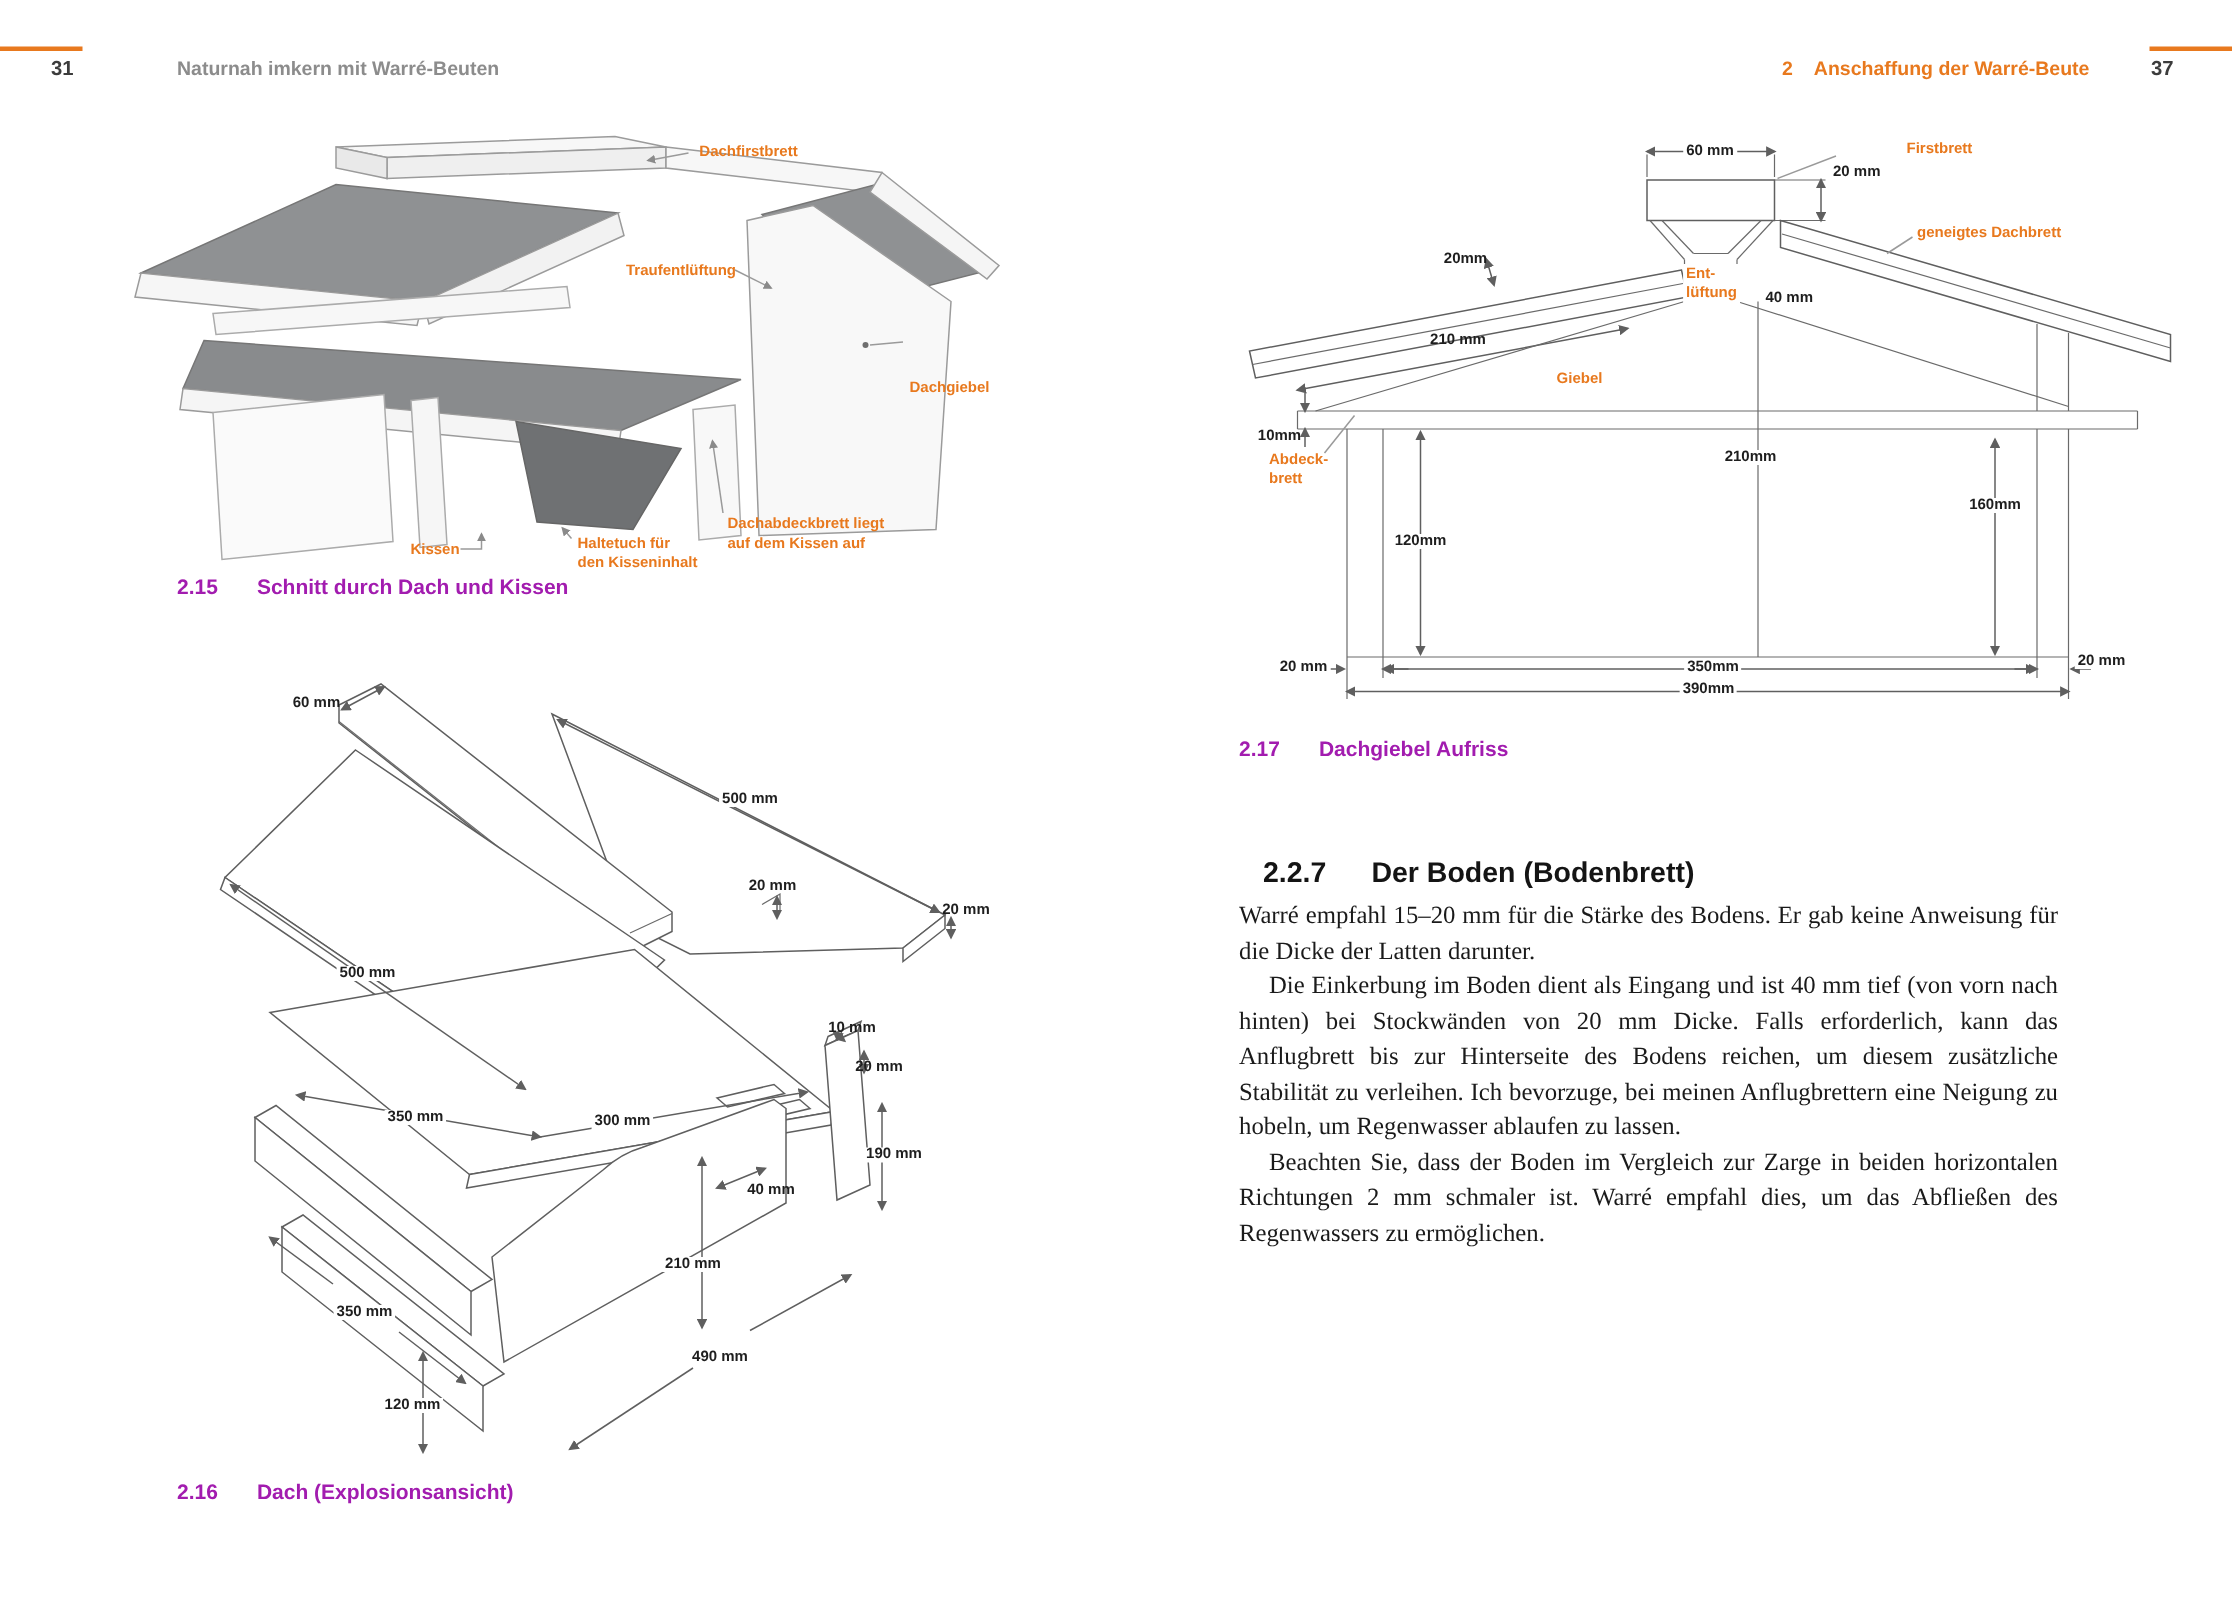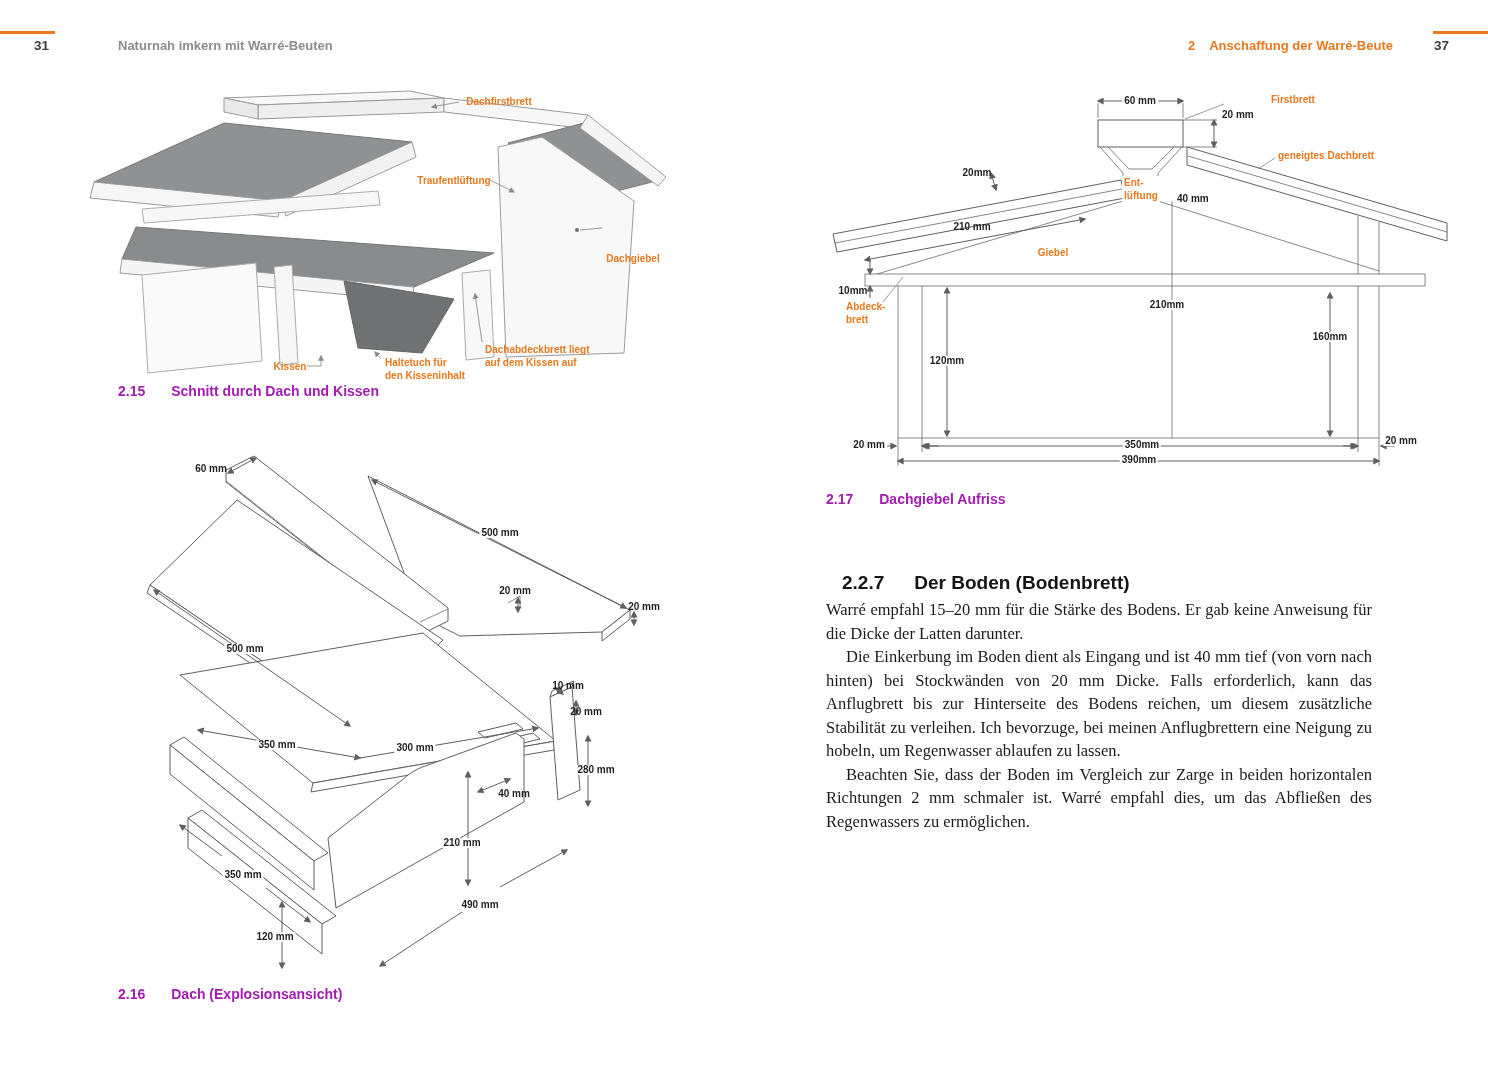--- a/index.html
+++ b/index.html
@@ -144,21 +144,21 @@
     </svg>
   <span class="fig-label lab-dim" style="left: 101px; top: 24px; transform: translateX(-50%);">60 mm</span>
       <span class="fig-label lab-dim lab-bg" style="left: 390px; top: 88px; transform: translateX(-50%);">500 mm</span>
       <span class="fig-label lab-dim" style="left: 405px; top: 146px; transform: translateX(-50%);">20 mm</span>
       <span class="fig-label lab-dim" style="left: 534px; top: 162px; transform: translateX(-50%);">20 mm</span>
       <span class="fig-label lab-dim lab-bg" style="left: 135px; top: 204px; transform: translateX(-50%);">500 mm</span>
       <span class="fig-label lab-dim lab-bg" style="left: 167px; top: 300px; transform: translateX(-50%);">350 mm</span>
       <span class="fig-label lab-dim lab-bg" style="left: 305px; top: 303px; transform: translateX(-50%);">300 mm</span>
       <span class="fig-label lab-dim" style="left: 458px; top: 241px; transform: translateX(-50%);">10 mm</span>
       <span class="fig-label lab-dim" style="left: 476px; top: 267px; transform: translateX(-50%);">20 mm</span>
-      <span class="fig-label lab-dim lab-bg" style="left: 486px; top: 325px; transform: translateX(-50%);">280 mm</span>
+      <span class="fig-label lab-dim lab-bg" style="left: 486px; top: 325px; transform: translateX(-50%);">190 mm</span>
       <span class="fig-label lab-dim" style="left: 404px; top: 349px; transform: translateX(-50%);">40 mm</span>
       <span class="fig-label lab-dim lab-bg" style="left: 352px; top: 398px; transform: translateX(-50%);">210 mm</span>
       <span class="fig-label lab-dim lab-bg" style="left: 133px; top: 430px; transform: translateX(-50%);">350 mm</span>
       <span class="fig-label lab-dim lab-bg" style="left: 165px; top: 492px; transform: translateX(-50%);">120 mm</span>
       <span class="fig-label lab-dim lab-bg" style="left: 370px; top: 460px; transform: translateX(-50%);">490 mm</span>
     </div>
   <div class="fig-caption" style="left:118px;top:986px;"><span class="capnum">2.16</span><span>Dach (Explosionsansicht)</span></div>
 
   <div class="fig" style="left:825px;top:88px;width:645px;height:392px;">
     <svg width="645" height="392" viewBox="0 0 645 392">

